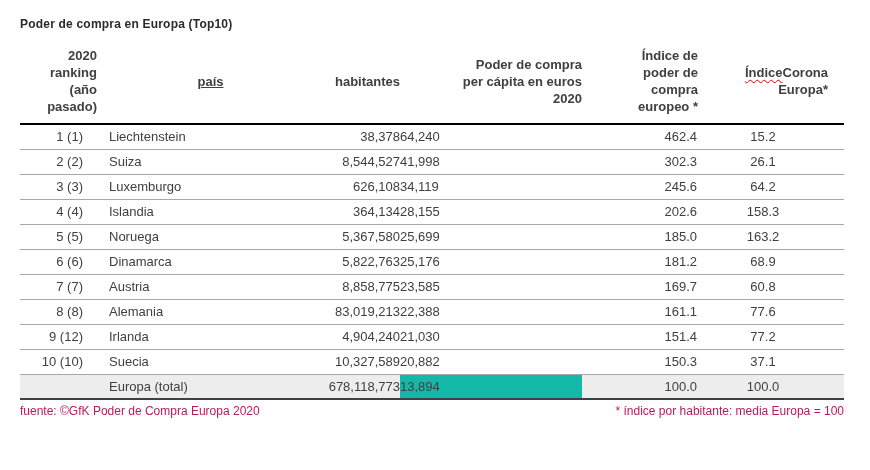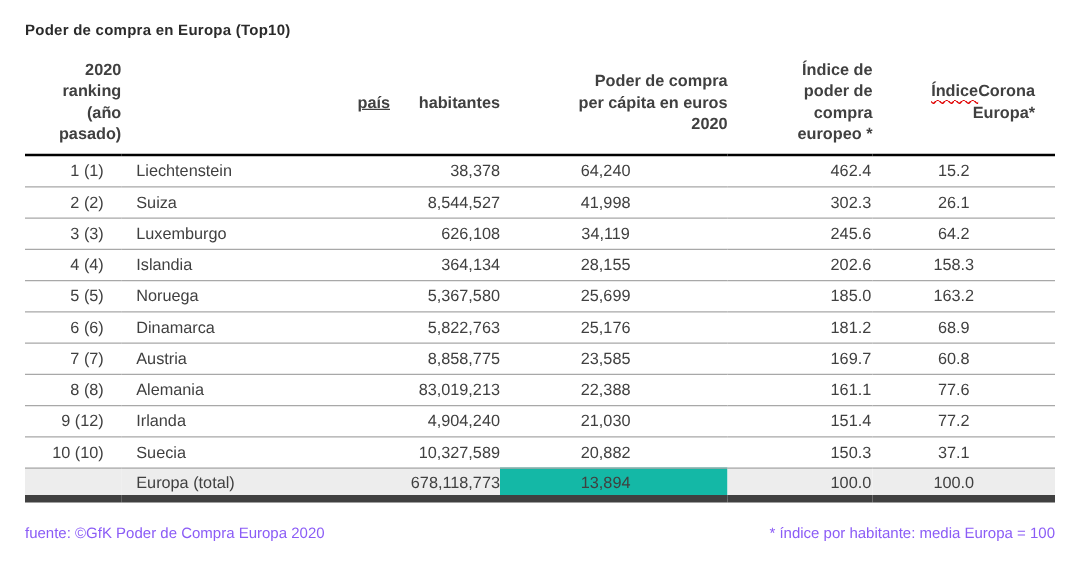--- a/index.html
+++ b/index.html
@@ -33,45 +33,45 @@
     font-size: 13px;
     font-weight: bold;
     color: #404040;
     vertical-align: middle;
     white-space: pre-line;
     line-height: 17px;
     padding: 4px 0 8px 0;
     border-bottom: 2px solid #000000;
   }
   th.c1, th.c3, th.c4, th.c5, th.c6 { text-align: right; }
-  th.c2 { text-align: right; padding-left: 12px; text-decoration: underline; }
+  th.c2 { text-align: center; padding-left: 12px; text-decoration: underline; }
   th.c6 { padding-right: 16px; }
   td {
     font-size: 13px;
     height: 25px;
     vertical-align: middle;
     border-bottom: 1px solid #a8a8a8;
     white-space: nowrap;
   }
   td.c1 { text-align: right; padding-right: 14px; }
   td.c2 { text-align: left; padding-left: 12px; }
   td.c3 { text-align: right; padding-right: 0; }
-  td.c4 { text-align: center; padding-right: 13px; }
+  td.c4 { text-align: left; padding-right: 13px; }
   td.c5 { text-align: right; padding-right: 1px; }
   td.c6 { text-align: center; padding-right: 16px; }
-  tr.total td { background: #ededed; border-bottom: 6px solid #404040; }
+  tr.total td { background: #ededed; border-bottom: 2px solid #404040; }
   tr.total td.c4 { background: #14b8a6; }
   .squiggle {
     text-decoration-line: underline;
     text-decoration-style: wavy;
     text-decoration-color: #e00000;
     text-decoration-thickness: 1px;
     text-underline-offset: 2px;
   }
-  .footnotes { width: 824px; margin-top: 16px; font-size: 12px; color: #8b5cf6; }
+  .footnotes { width: 824px; margin-top: 3px; font-size: 12px; color: #be185d; }
   .foot-row1 { display: flex; justify-content: space-between; line-height: 16px; }
   .foot-row2 { margin-top: 7px; line-height: 16px; }
 </style>
 </head>
 <body>
 
 <div class="page">
   <div class="title">Poder de compra en Europa (Top10)</div>
 
   <table class="pp">

